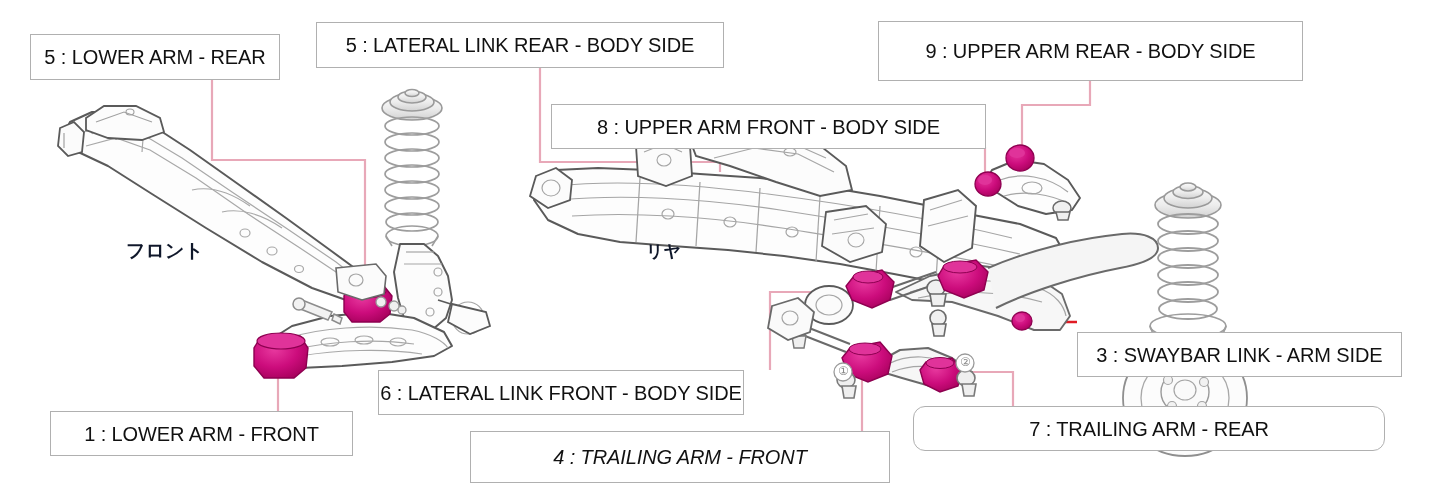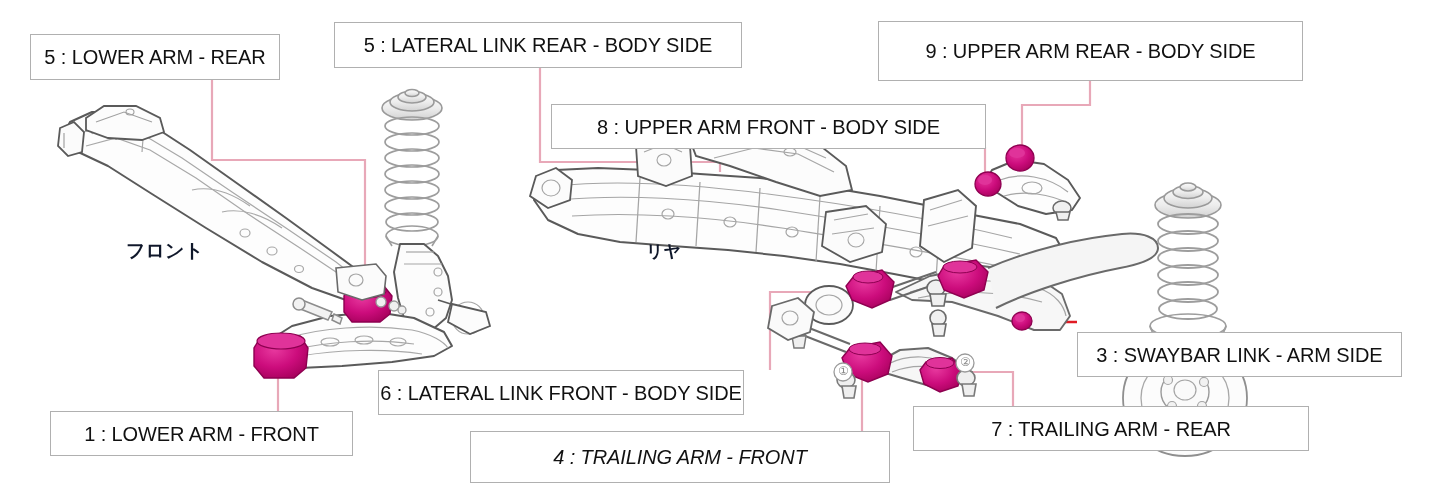--- a/index.html
+++ b/index.html
@@ -422,21 +422,21 @@
   <div class="jp-label" style="left:126px; top:238px; font-size:19px;">フロント</div>
   <div class="jp-label" style="left:646px; top:240px; font-size:17px;">リヤ</div>
 
   <div class="jp-label" style="left:838px; top:364px; font-size:12px; color:#8a8a8a; font-weight:400;">①</div>
   <div class="jp-label" style="left:960px; top:355px; font-size:12px; color:#8a8a8a; font-weight:400;">②</div>
 
   <div class="callout" style="left:30px; top:34px; width:250px; height:46px;">
     <span class="callout-text" style="font-size:20px;">5 : LOWER ARM - REAR</span>
   </div>
 
-  <div class="callout" style="left:334px; top:22px; width:408px; height:46px;">
+  <div class="callout" style="left:316px; top:22px; width:408px; height:46px;">
     <span class="callout-text" style="font-size:20px;">5 : LATERAL LINK REAR - BODY SIDE</span>
   </div>
 
   <div class="callout" style="left:878px; top:21px; width:425px; height:60px;">
     <span class="callout-text" style="font-size:20px;">9 : UPPER ARM REAR - BODY SIDE</span>
   </div>
 
   <div class="callout" style="left:551px; top:80px; width:435px; height:45px;margin-top:24px;">
     <span class="callout-text" style="font-size:20px;">8 : UPPER ARM FRONT - BODY SIDE</span>
   </div>
@@ -446,21 +446,21 @@
   </div>
 
   <div class="callout" style="left:378px; top:370px; width:366px; height:45px;">
     <span class="callout-text" style="font-size:20px;">6 : LATERAL LINK FRONT - BODY SIDE</span>
   </div>
 
   <div class="callout" style="left:50px; top:411px; width:303px; height:45px;">
     <span class="callout-text" style="font-size:20px;">1 : LOWER ARM - FRONT</span>
   </div>
 
-  <div class="callout" style="left:913px; top:406px; width:396px; height:45px;">
+  <div class="callout" style="left:913px; top:406px; width:472px; height:45px;border-radius:12px;">
     <span class="callout-text" style="font-size:20px;">7 : TRAILING ARM - REAR</span>
   </div>
 
   <div class="callout" style="left:470px; top:431px; width:420px; height:52px;font-style:italic;">
     <span class="callout-text" style="font-size:20px;">4 : TRAILING ARM - FRONT</span>
   </div>
 
 </div>
 
 </body></html>

